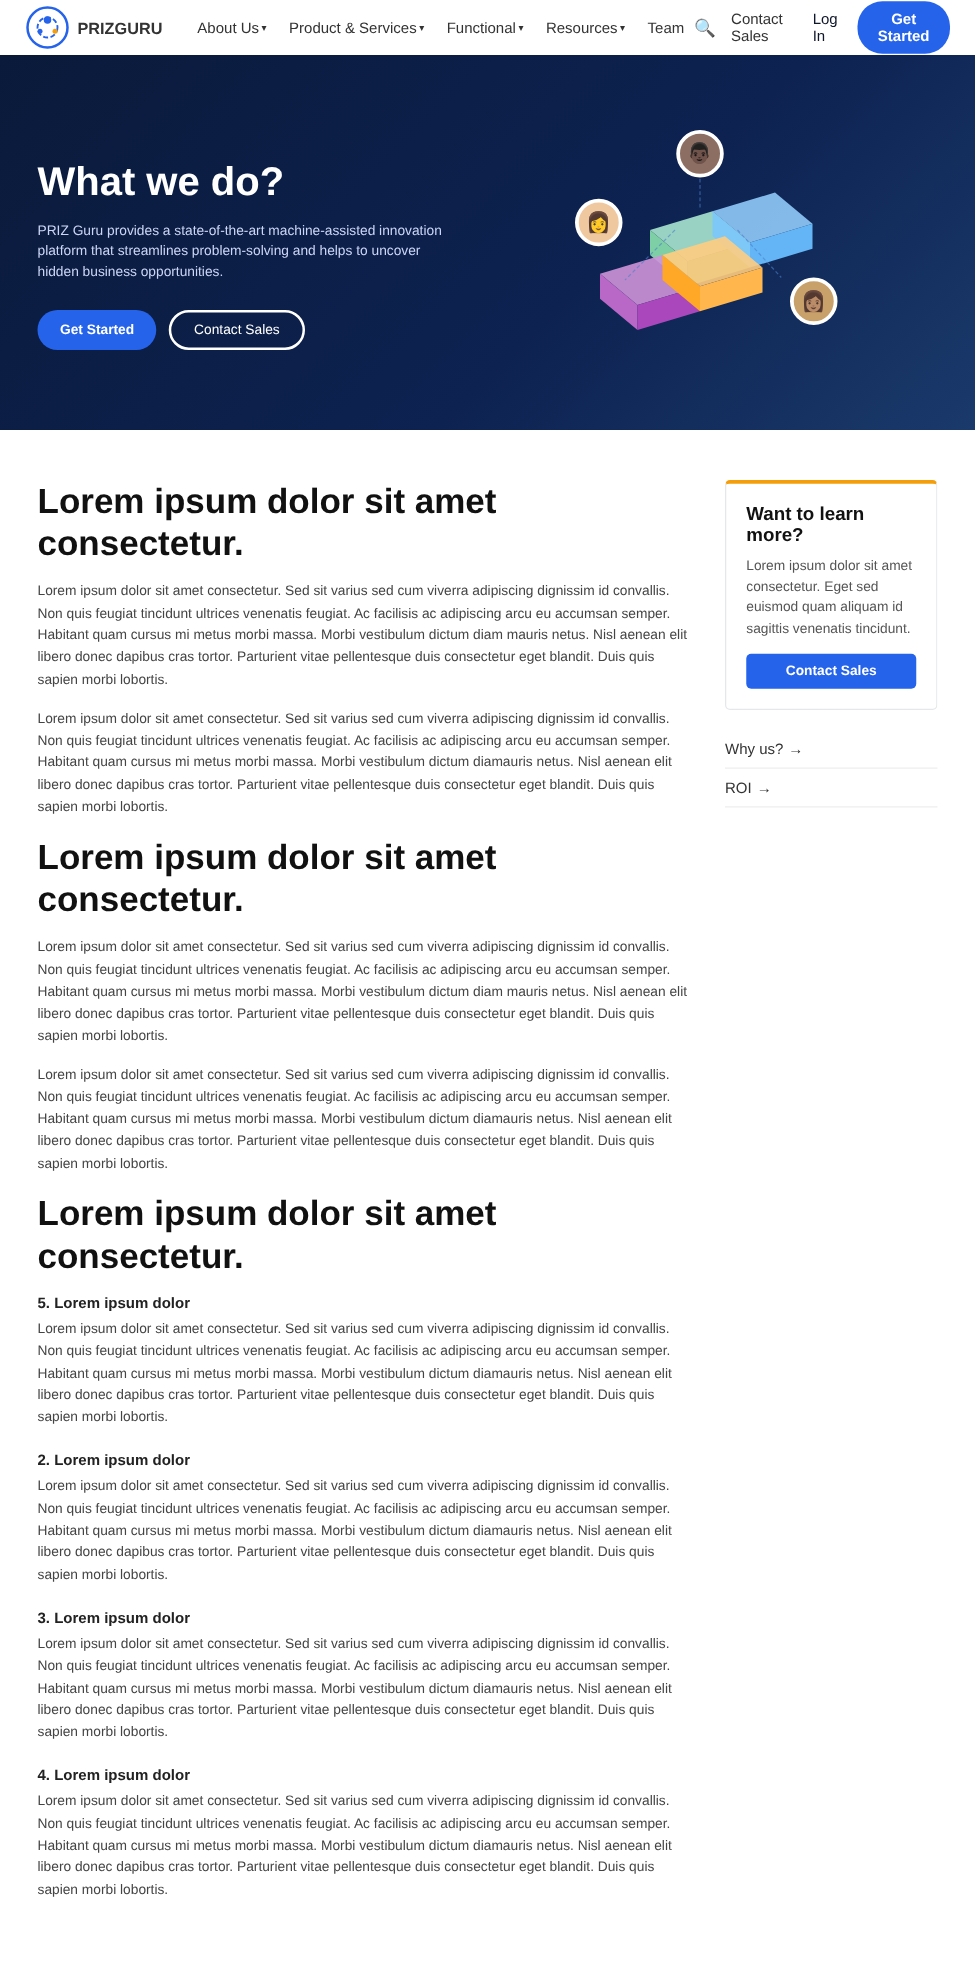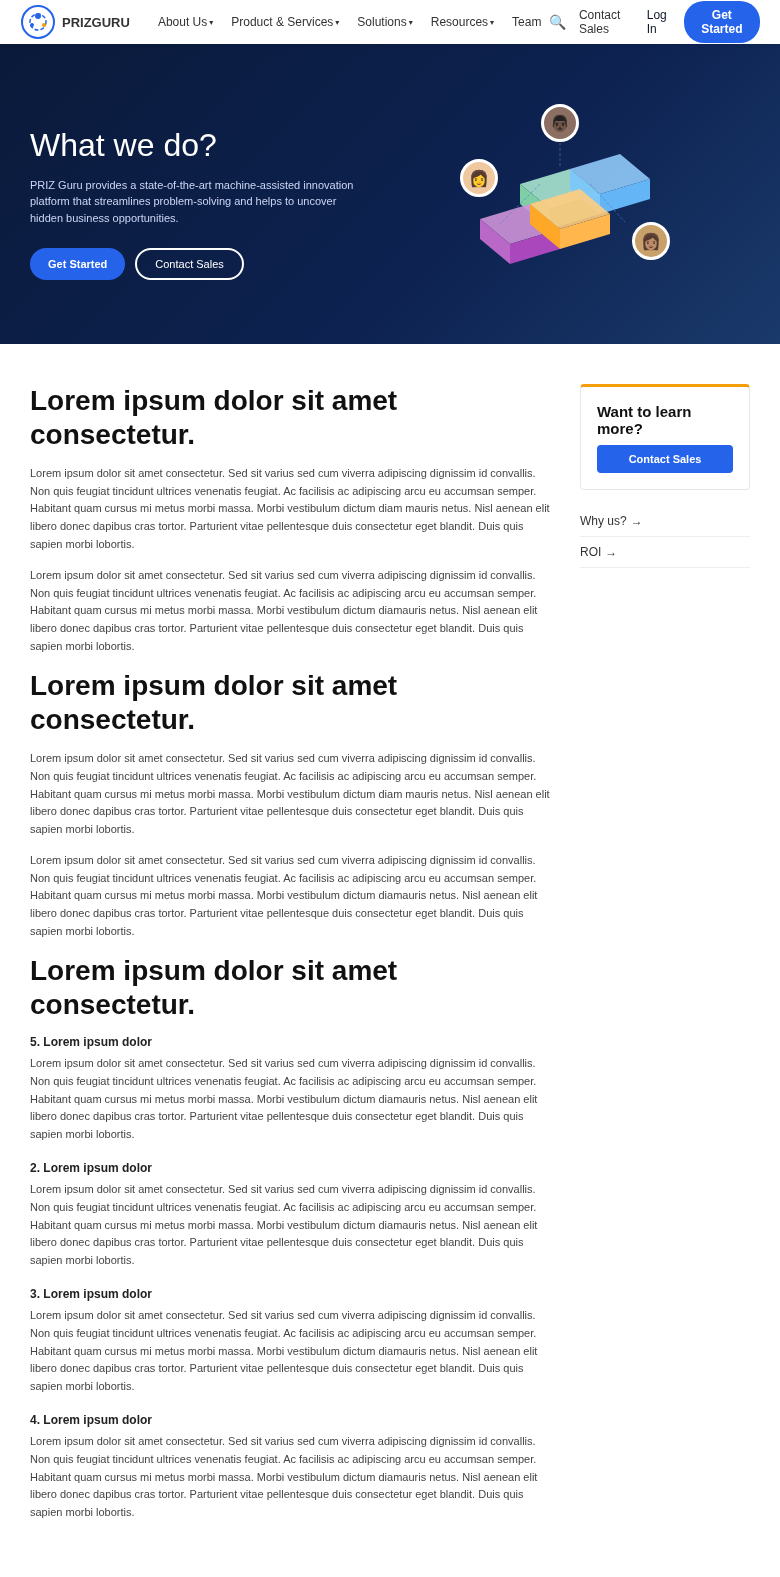--- a/index.html
+++ b/index.html
@@ -33,21 +33,21 @@
 
     
     .hero {
       background: linear-gradient(135deg, #0a1a3a 0%, #0d2251 60%, #1a3a6b 100%);
       padding: 40px 30px 20px 30px;
       min-height: 300px;
       display: flex; align-items: center;
       position: relative; overflow: hidden;
     }
     .hero-content { flex: 1; max-width: 340px; z-index: 2; }
-    .hero-title { font-size: 32px; font-weight: 400; color: #fff; margin-bottom: 14px; line-height: 1.1; }
+    .hero-title { font-size: 32px; font-weight: 700; color: #fff; margin-bottom: 14px; line-height: 1.1; }
     .hero-desc { font-size: 11px; color: #ccd6f6; margin-bottom: 22px; line-height: 1.5; }
     .hero-buttons { display: flex; gap: 10px; }
     .btn-primary {
       background: #2563eb; color: #fff; border: none;
       padding: 8px 18px; border-radius: 20px; font-size: 11px; cursor: pointer; font-weight: bold;
     }
     .btn-outline {
       background: transparent; color: #fff; border: 2px solid #fff;
       padding: 8px 18px; border-radius: 20px; font-size: 11px; cursor: pointer;
     }
@@ -150,21 +150,21 @@
   <div class="navbar-nav">
     <div class="nav-item">
       <span>About Us</span>
       <span class="nav-chevron">▾</span>
     </div>
     <div class="nav-item">
       <span>Product &amp; Services</span>
       <span class="nav-chevron">▾</span>
     </div>
     <div class="nav-item">
-      <span>Solutions</span>
+      <span>Functional</span>
       <span class="nav-chevron">▾</span>
     </div>
     <div class="nav-item">
       <span>Resources</span>
       <span class="nav-chevron">▾</span>
     </div>
     <div class="nav-item">
       <span>Team</span>
     </div>
   </div>
@@ -258,20 +258,21 @@
     <p class="section-para">Lorem ipsum dolor sit amet consectetur. Sed sit varius sed cum viverra adipiscing dignissim id convallis. Non quis feugiat tincidunt ultrices venenatis feugiat. Ac facilisis ac adipiscing arcu eu accumsan semper. Habitant quam cursus mi metus morbi massa. Morbi vestibulum dictum diamauris netus. Nisl aenean elit libero donec dapibus cras tortor. Parturient vitae pellentesque duis consectetur eget blandit. Duis quis sapien morbi lobortis.</p>
   </div>
         </div>
     </section>
 
   </div>
 
   <div class="main-right">
     <div class="sidebar-card">
       <div class="sidebar-card-title">Want to learn more?</div>
+      <div class="sidebar-card-text">Lorem ipsum dolor sit amet consectetur. Eget sed euismod quam aliquam id sagittis venenatis tincidunt.</div>
       <button class="sidebar-contact-btn">Contact Sales</button>
     </div>
     <div id="sidebar-links">
         <div class="sidebar-link">
           <span>Why us?</span>
           <span class="arrow-icon">→</span>
         </div>
         <div class="sidebar-link">
           <span>ROI</span>
           <span class="arrow-icon">→</span>

